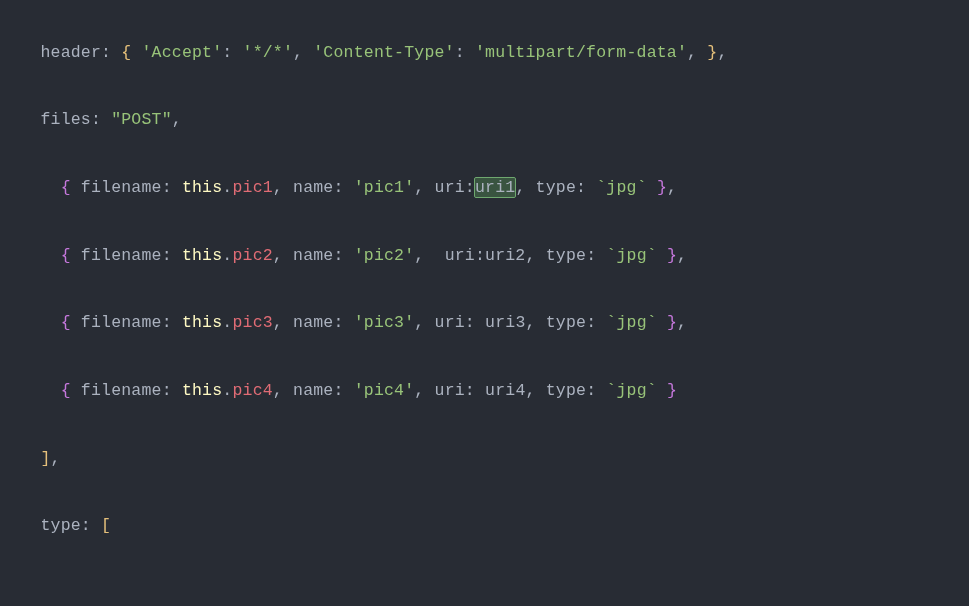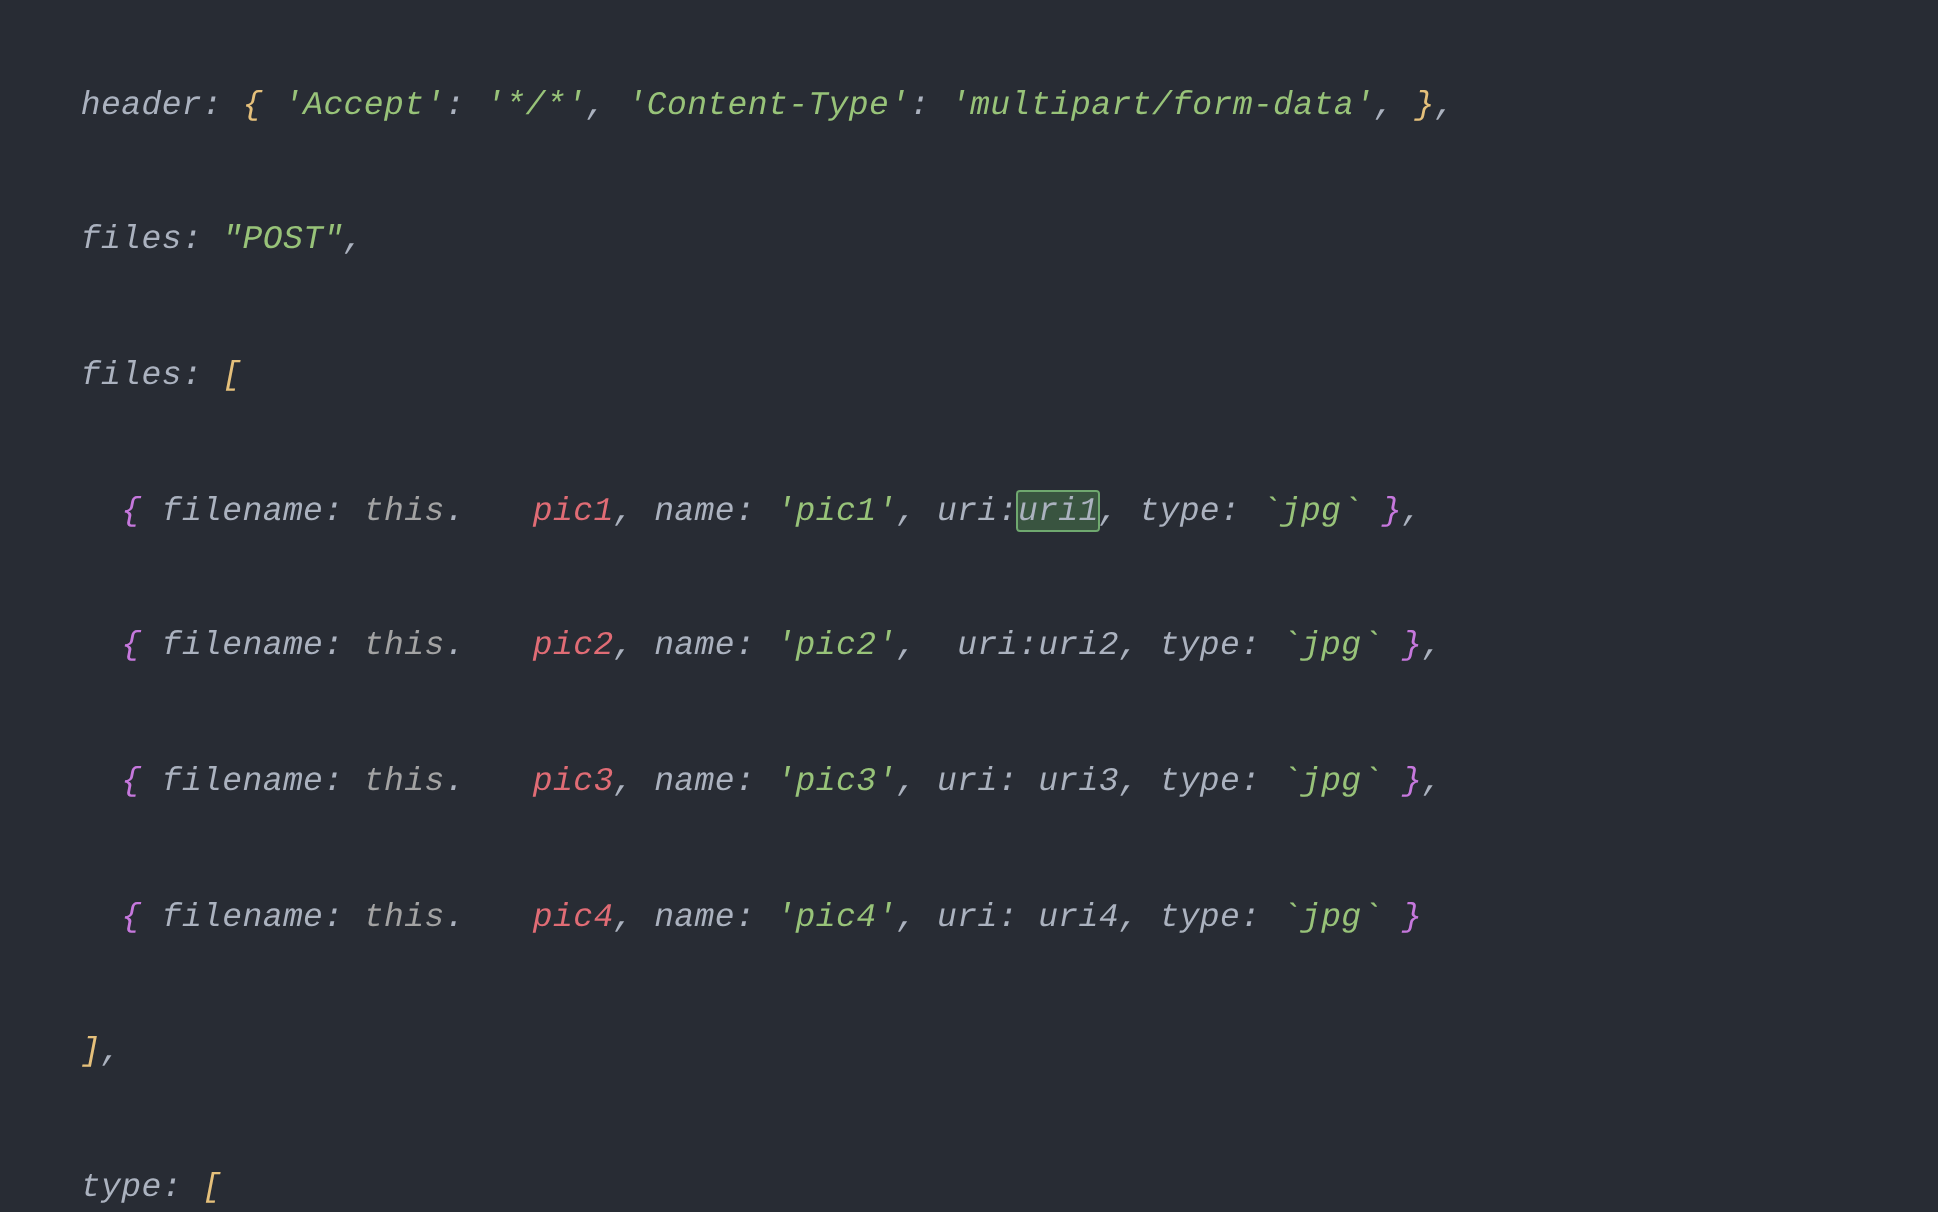--- a/index.html
+++ b/index.html
@@ -18,45 +18,43 @@
     white-space: pre;
   }
   .line {
     display: flex;
     align-items: stretch;
     position: relative;
   }
   .code {
     flex: 1;
     position: relative;
-    font-style: italic;
   }        
   .punct    { color: #abb2bf; }        
   .str      { color: #98c379; }
   .hl {
     background: rgba(90,160,90,0.35);
     outline: 1px solid #6fa86f;
     border-radius: 1px;
     padding: 0 0px;
   }
   .key     { color: #abb2bf; }
-  .th      { color: #a3a3a3; }   
+  .th      { color: #fef9c3; }   
   .dot     { color: #abb2bf; }
-  .red     { color: #e06c75; margin-left: 34px; }
+  .red     { color: #e06c75; }
   .purple  { color: #c678dd; }
   .yellow  { color: #e5c07b; }
   .grey    { color: #abb2bf; }
 </style>
 </head>
 <body>
 
 <div class="editor">
 <div class="line"><span class="code">    <span class="key">header</span><span class="punct">: </span><span class="yellow">{</span><span class="punct"> </span><span class="str">'Accept'</span><span class="punct">: </span><span class="str">'*/*'</span><span class="punct">, </span><span class="str">'Content-Type'</span><span class="punct">: </span><span class="str">'multipart/form-data'</span><span class="punct">, </span><span class="yellow">}</span><span class="punct">,</span></span></div>
 <div class="line"><span class="code">    <span class="key">files</span><span class="punct">: </span><span class="str">"POST"</span><span class="punct">,</span></span></div>
-<div class="line"><span class="code">    <span class="key">files</span><span class="punct">: </span><span class="yellow">[</span></span></div>
 <div class="line"><span class="code">      <span class="purple">{</span> <span class="key">filename</span><span class="punct">: </span><span class="th">this</span><span class="dot">.</span><span class="red">pic1</span><span class="punct">, </span><span class="key">name</span><span class="punct">: </span><span class="str">'pic1'</span><span class="punct">, </span><span class="key">uri</span><span class="punct">:</span><span class="grey hl">uri1</span><span class="punct">, </span><span class="key">type</span><span class="punct">: </span><span class="str">`jpg`</span> <span class="purple">}</span><span class="punct">,</span></span></div>
 <div class="line"><span class="code">      <span class="purple">{</span> <span class="key">filename</span><span class="punct">: </span><span class="th">this</span><span class="dot">.</span><span class="red">pic2</span><span class="punct">, </span><span class="key">name</span><span class="punct">: </span><span class="str">'pic2'</span><span class="punct">,  </span><span class="key">uri</span><span class="punct">:</span><span class="grey">uri2</span><span class="punct">, </span><span class="key">type</span><span class="punct">: </span><span class="str">`jpg`</span> <span class="purple">}</span><span class="punct">,</span></span></div>
 <div class="line"><span class="code">      <span class="purple">{</span> <span class="key">filename</span><span class="punct">: </span><span class="th">this</span><span class="dot">.</span><span class="red">pic3</span><span class="punct">, </span><span class="key">name</span><span class="punct">: </span><span class="str">'pic3'</span><span class="punct">, </span><span class="key">uri</span><span class="punct">: </span><span class="grey">uri3</span><span class="punct">, </span><span class="key">type</span><span class="punct">: </span><span class="str">`jpg`</span> <span class="purple">}</span><span class="punct">,</span></span></div>
 <div class="line"><span class="code">      <span class="purple">{</span> <span class="key">filename</span><span class="punct">: </span><span class="th">this</span><span class="dot">.</span><span class="red">pic4</span><span class="punct">, </span><span class="key">name</span><span class="punct">: </span><span class="str">'pic4'</span><span class="punct">, </span><span class="key">uri</span><span class="punct">: </span><span class="grey">uri4</span><span class="punct">, </span><span class="key">type</span><span class="punct">: </span><span class="str">`jpg`</span> <span class="purple">}</span></span></div>
 <div class="line"><span class="code">    <span class="yellow">]</span><span class="punct">,</span></span></div>
 <div class="line"><span class="code">    <span class="key">type</span><span class="punct">: </span><span class="yellow">[</span></span></div>
 
 
 
 

